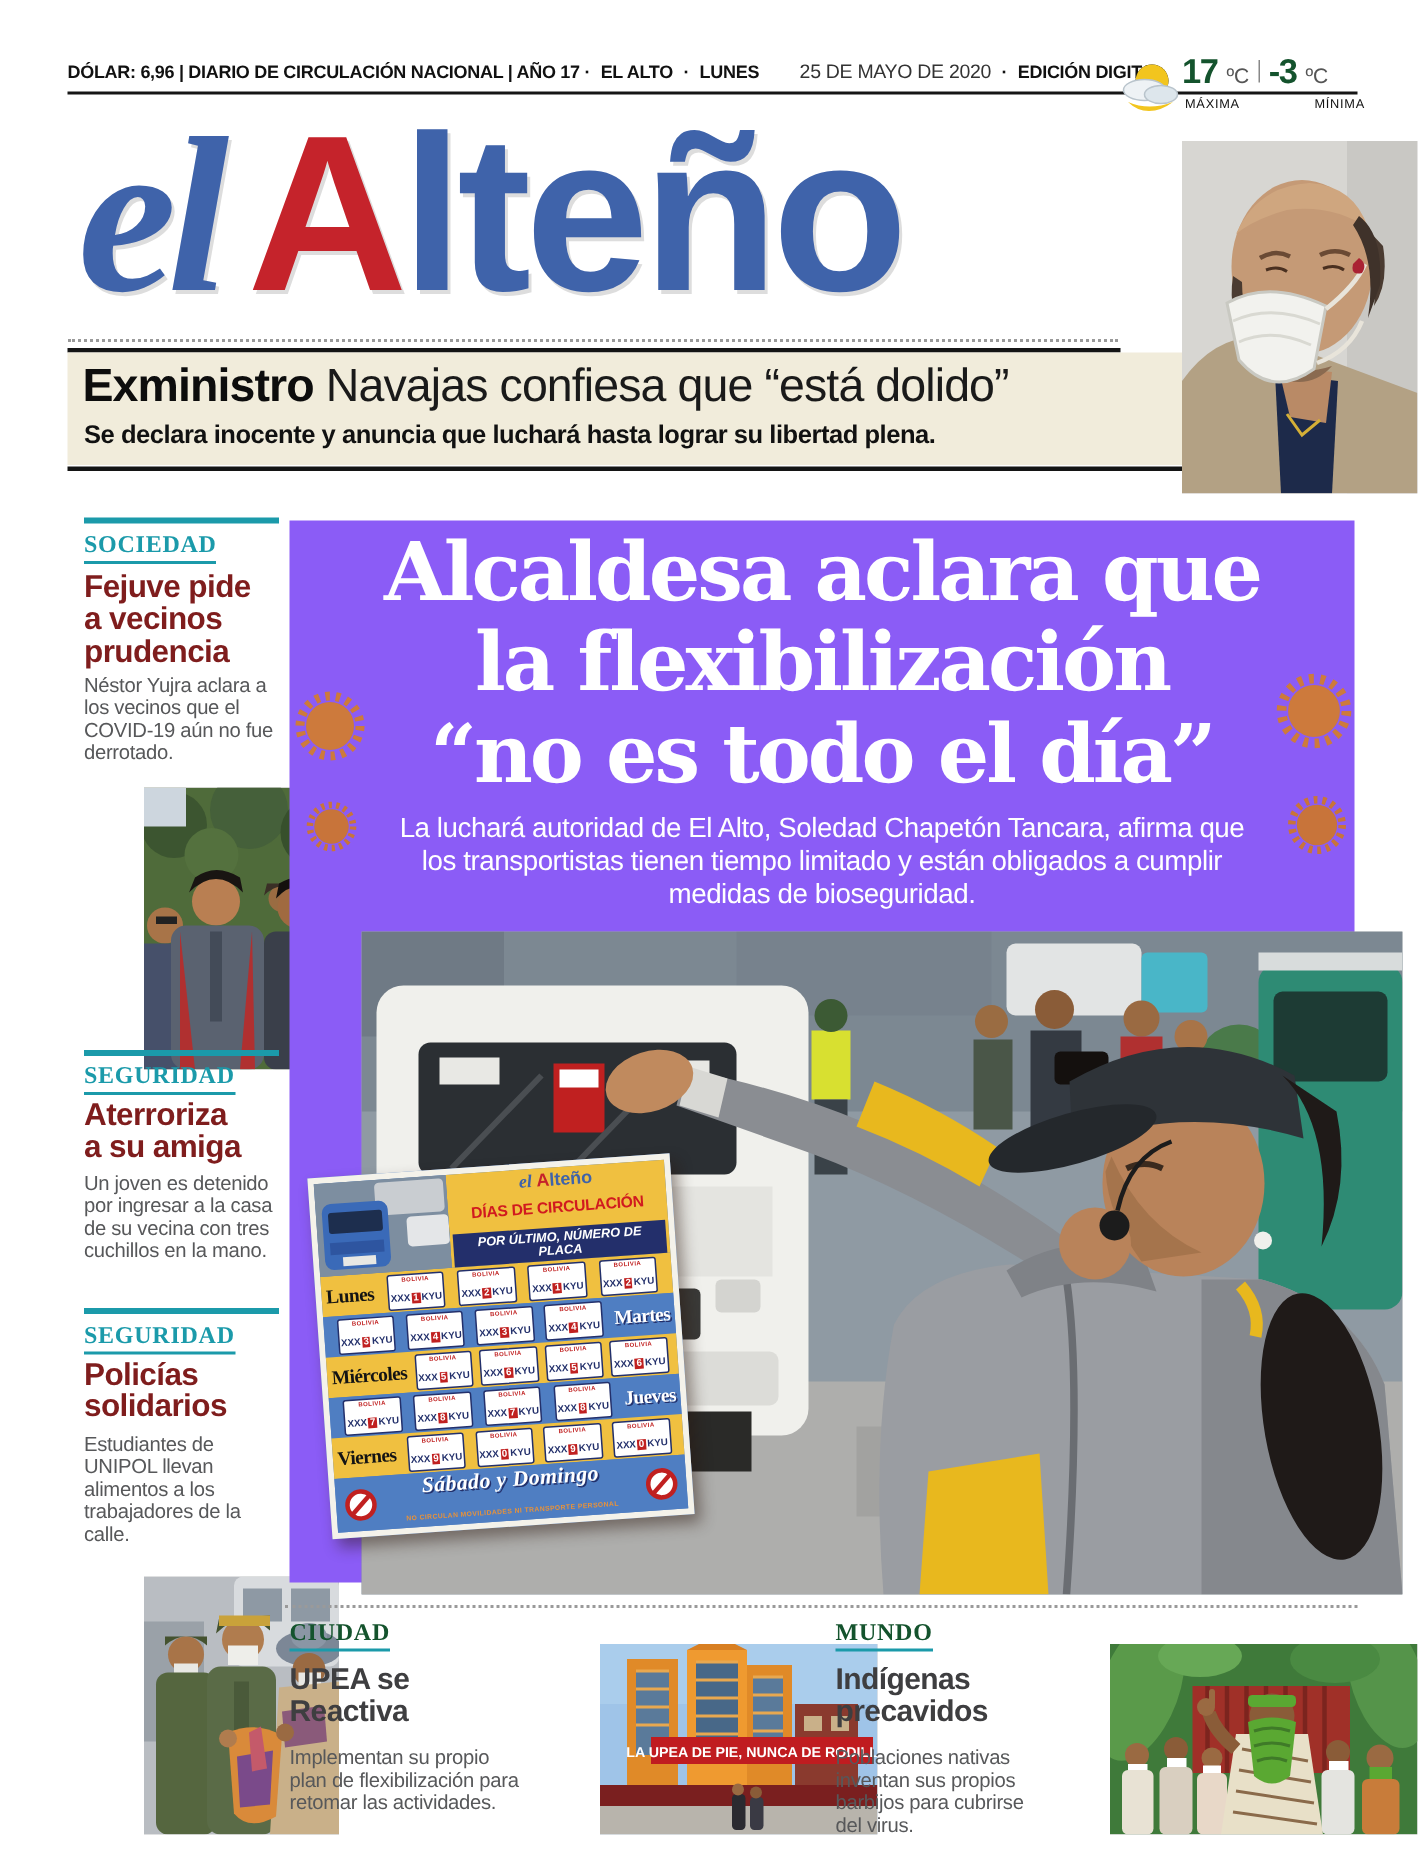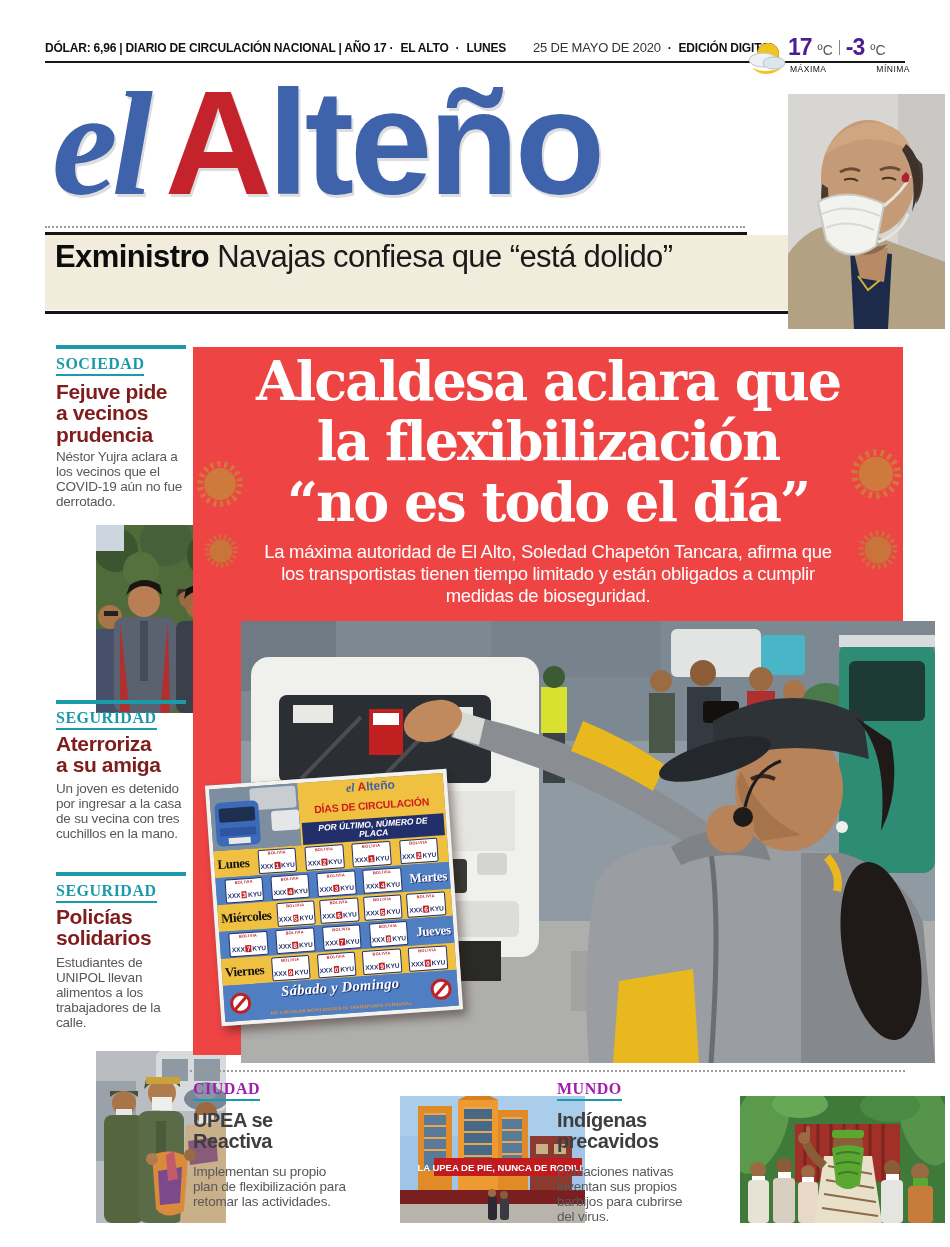--- a/index.html
+++ b/index.html
@@ -8,21 +8,21 @@
   .pre{white-space:pre-line;}
 
   
   .topbar-text{position:absolute;left:45px;top:40px;font-size:12px;font-weight:bold;
                letter-spacing:-0.2px;color:#111;display:flex;gap:7px;align-items:baseline;}
   .topbar-text .plain{font-weight:normal;font-size:13px;color:#333;margin-left:20px;}
   .topbar-rule{position:absolute;left:45px;top:61px;width:860px;height:2px;background:#161616;}
 
   .weather{position:absolute;left:750px;top:30px;width:160px;height:46px;}
   .weather-temps{position:absolute;left:38px;top:4px;display:flex;align-items:baseline;gap:6px;}
-  .temp-num{font-size:23px;font-weight:bold;color:#4c1d95;letter-spacing:-1px;}
+  .temp-num{font-size:23px;font-weight:bold;color:#14532d;letter-spacing:-1px;}
   .temp-unit{font-size:14px;color:#555;font-weight:normal;}
   .temp-div{width:1px;height:15px;background:#888;align-self:center;}
   .weather-labels{position:absolute;left:40px;top:34px;width:120px;display:flex;justify-content:space-between;
                   font-size:8.5px;font-weight:normal;letter-spacing:.5px;color:#111;}
 
   
   .masthead{position:absolute;left:52px;top:58px;height:170px;line-height:170px;white-space:nowrap;
             text-shadow:2px 3px 0 rgba(120,120,120,.25);}
   .logo-el{font-family:"Liberation Serif",serif;font-style:italic;font-weight:bold;
            font-size:148px;color:#3f63aa;letter-spacing:-6px;}
@@ -52,21 +52,21 @@
                  font-size:16px;letter-spacing:.5px;color:#1b9aaa;border-bottom:2px solid #1b9aaa;
                  padding-bottom:1px;}
   .side-headline{position:absolute;left:0;font-size:21px;font-weight:bold;color:#7f1d1d;
                  line-height:1.02;letter-spacing:-0.4px;}
   .side-body{position:absolute;left:0;width:130px;font-size:13.5px;color:#57585a;line-height:1.12;
              letter-spacing:-0.2px;}
   .photo-crowd{left:0;top:164px;width:130px;height:188px;}
   .photo-police{left:0;top:690px;width:130px;height:172px;}
 
   
-  .main-box{position:absolute;left:193px;top:347px;width:710px;height:708px;background:#ef4444;}
+  .main-box{position:absolute;left:193px;top:347px;width:710px;height:708px;background:#8b5cf6;}
   .main-headline{position:absolute;left:0;top:4px;width:710px;text-align:center;
                  font-family:"DejaVu Serif","Liberation Serif",serif;font-weight:bold;
                  font-size:54px;line-height:1.12;color:#ffffff;letter-spacing:-2px;}
   .main-deck{position:absolute;left:35px;top:194px;width:640px;text-align:center;
              font-size:18.5px;line-height:1.18;color:#ffffff;letter-spacing:-0.3px;}
   .virus{position:absolute;}
   .main-photo{left:8px;top:258px;width:694px;height:442px;background:#9aa0a6;}
 
   
   .circ{position:absolute;left:20px;top:430px;width:234px;background:#4f7ec2;
@@ -101,21 +101,21 @@
   .weekend-note{font-size:4.5px;font-weight:bold;color:#e8923a;letter-spacing:.3px;}
   .nosign{width:15px;height:15px;border-radius:50%;background:#fff;border:3px solid #c02020;
           position:relative;flex:none;}
   .nosign::after{content:"";position:absolute;left:-2px;top:6px;width:19px;height:3px;background:#c02020;
                  transform:rotate(-45deg);}
 
   
   .bottom-dotted{position:absolute;left:190px;top:1070px;width:715px;border-top:2px dotted #9a9a9a;}
   .bottom-col{position:absolute;top:1080px;height:130px;}
   .bot-label{font-family:"Liberation Serif",serif;font-weight:bold;font-size:16px;letter-spacing:.5px;
-             color:#a21caf;border-bottom:2px solid #1b9aaa;padding-bottom:1px;display:inline-block;}
+             color:#14532d;border-bottom:2px solid #1b9aaa;padding-bottom:1px;display:inline-block;}
   .bot-headline{margin-top:9px;font-size:20px;font-weight:bold;color:#3e3e40;line-height:1.05;letter-spacing:-0.4px;}
   .bot-body{margin-top:12px;font-size:13.5px;color:#57585a;line-height:1.12;letter-spacing:-0.2px;}
   .photo-upea{left:360px;top:1080px;width:185px;height:127px;}
   .photo-indig{left:700px;top:1080px;width:205px;height:127px;}
 </style>
 </head>
 <body>
 
 <div class="page">
 
@@ -154,20 +154,21 @@
   <div class="masthead">
     <span class="logo-el">el</span><span class="logo-a">A</span><span class="logo-rest">lteño</span>
   </div>
   <div class="masthead-dotted"></div>
 
   <div class="strip-rule-top"></div>
   <div class="strip">
     <div class="strip-head">
       <span class="kicker">Exministro</span><span class="strip-headline"> Navajas confiesa que “está dolido”</span>
     </div>
+    <div class="strip-deck">Se declara inocente y anuncia que luchará hasta lograr su libertad plena.</div>
   </div>
   <div class="strip-rule-bottom"></div>
 
   <figure class="photo photo-man">
     <svg viewBox="0 0 157 235">
       <rect width="157" height="235" fill="#d7d6d2"></rect>
       <rect x="110" width="47" height="235" fill="#c9c8c4"></rect>
       <path d="M0 160 Q25 125 60 132 L157 168 L157 235 L0 235 Z" fill="#b3a184"></path>
       <path d="M62 155 L104 160 L100 235 L66 235 Z" fill="#1d2a4a"></path>
       <path d="M64 150 L100 154 L96 188 L72 184 Z" fill="#b98a66"></path>
@@ -283,21 +284,21 @@
     </svg>
     <svg class="virus" style="left:656px;top:100px" width="54" height="54" viewBox="0 0 50 50">
       <circle cx="25" cy="25" r="16" fill="#cd7a3c"></circle>
       <circle cx="25" cy="25" r="20" fill="none" stroke="#cd7a3c" stroke-width="6" stroke-dasharray="3 4"></circle>
     </svg>
     <svg class="virus" style="left:664px;top:182px" width="42" height="42" viewBox="0 0 50 50">
       <circle cx="25" cy="25" r="16" fill="#c8743a"></circle>
       <circle cx="25" cy="25" r="20" fill="none" stroke="#c8743a" stroke-width="6" stroke-dasharray="3 4"></circle>
     </svg>
 
-    <p class="main-deck pre" style="margin:0">La máxima autoridad de El Alto, Soledad Chapetón Tancara, afirma que
+    <p class="main-deck pre" style="margin:0">La luchará autoridad de El Alto, Soledad Chapetón Tancara, afirma que
 los transportistas tienen tiempo limitado y están obligados a cumplir
 medidas de bioseguridad.</p>
 
     <figure class="photo main-photo">
       <svg viewBox="0 0 694 442">
         <rect width="694" height="442" fill="#8f9aa3"></rect>
         <rect x="0" y="0" width="694" height="120" fill="#7c8892"></rect>
         <rect x="0" y="0" width="95" height="70" fill="#6f7a85"></rect>
         <rect x="250" y="0" width="170" height="56" fill="#77828d"></rect>
         <rect x="430" y="8" width="90" height="48" rx="6" fill="#e2e4e4"></rect>

